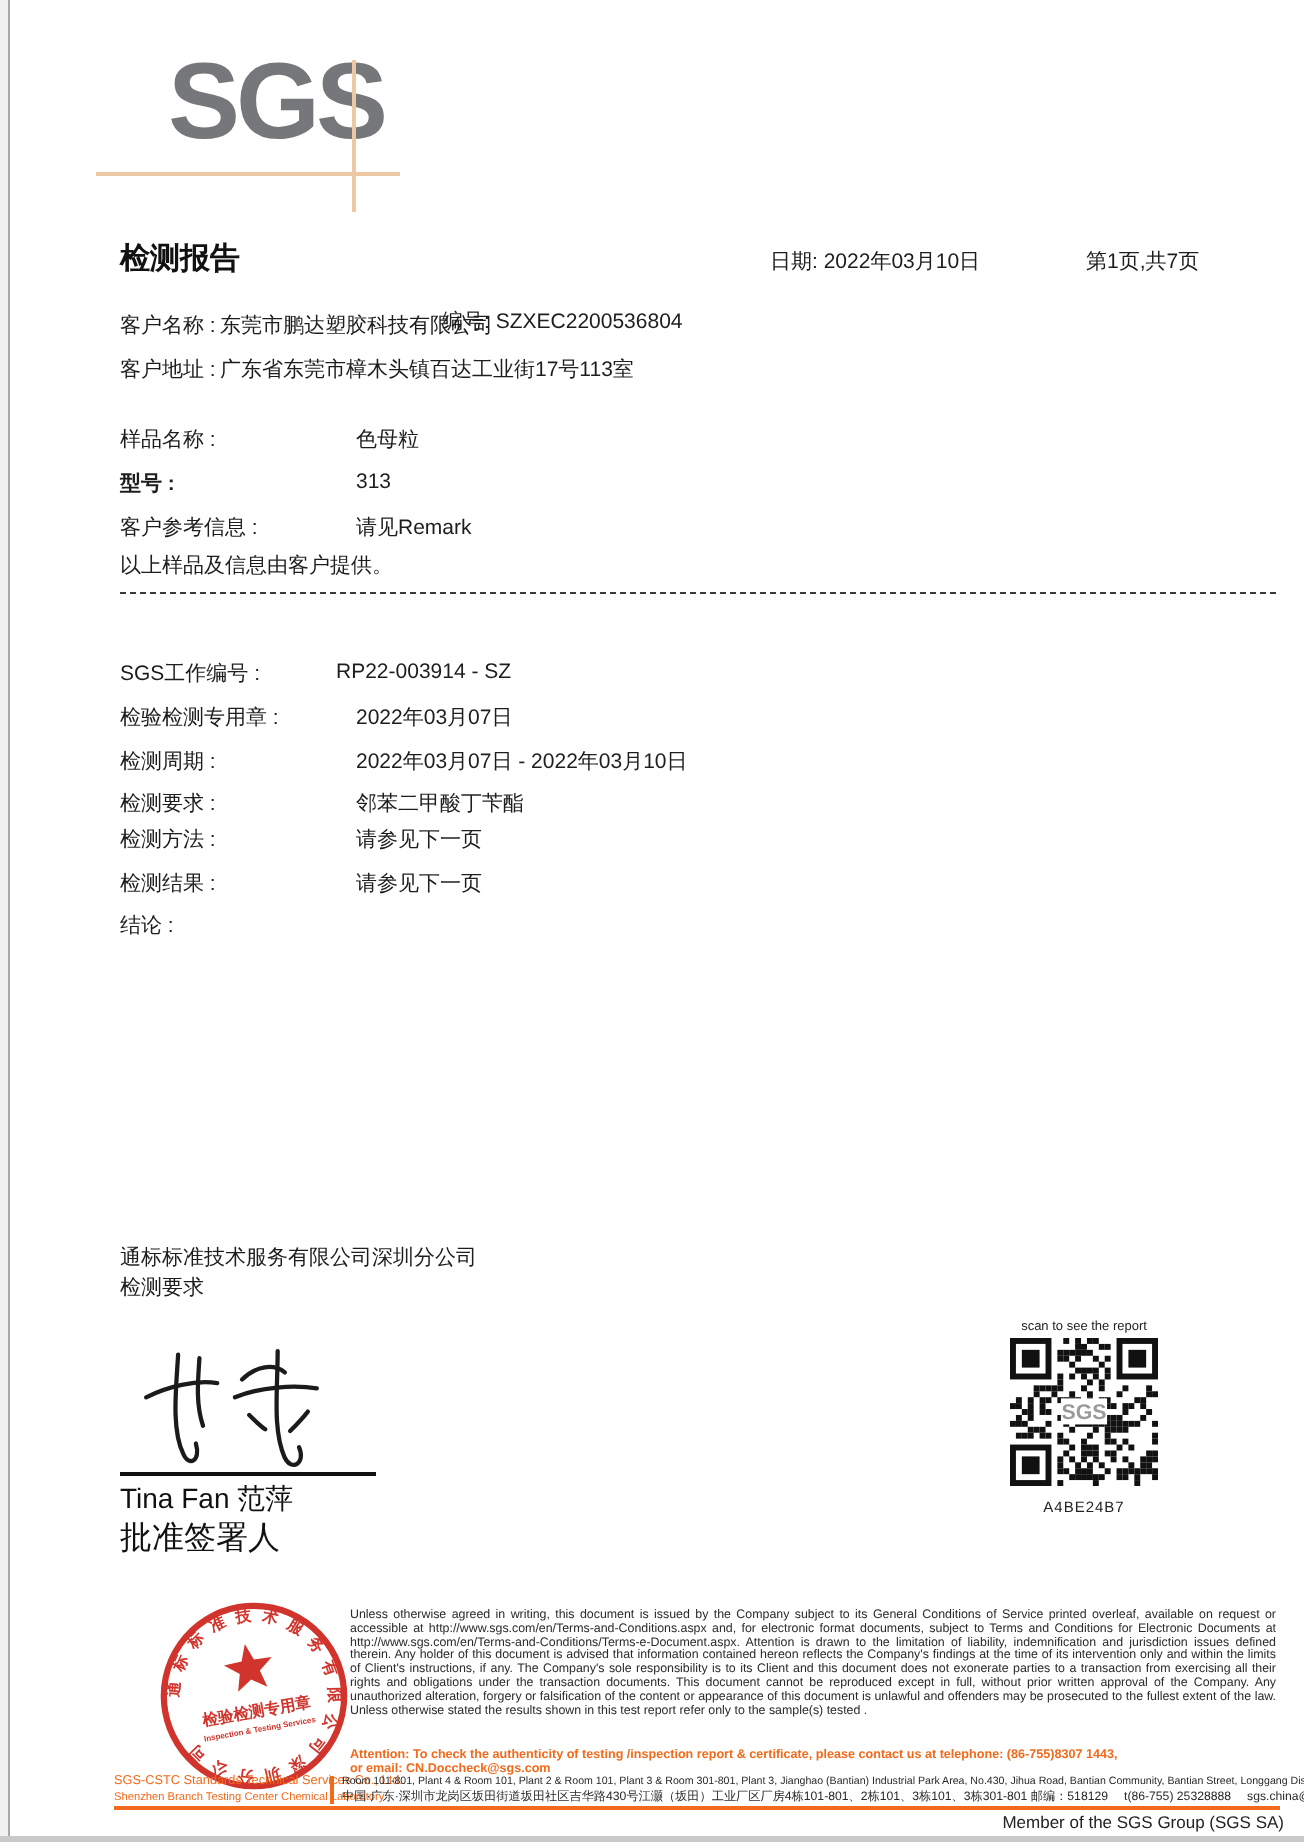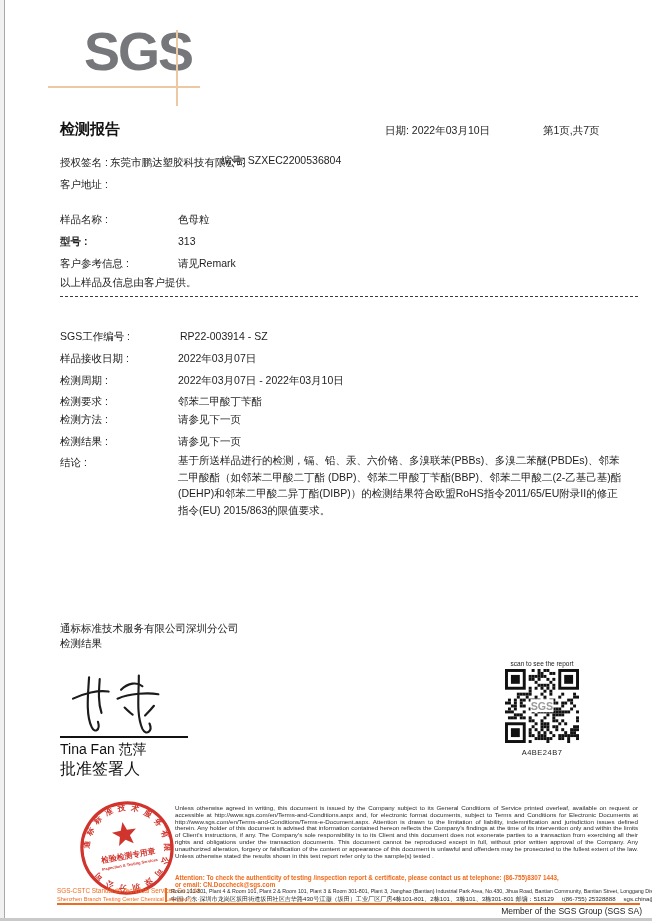--- a/index.html
+++ b/index.html
@@ -53,52 +53,52 @@
   <div class="abs val" style="left:221px;top:124px;margin-top:30px;">
     <span>编号:</span>
     <span>SZXEC2200536804</span>
   </div>
   <div class="abs val" style="left:385px;top:124px;">
     <span>日期:</span>
     <span>2022年03月10日</span>
   </div>
   <div class="abs val" style="left:543px;top:124px;">第1页,共7页</div>
 
-  <div class="abs lbl" style="left:60px;top:156px;">授权签名 :</div>
+  <div class="abs lbl" style="left:60px;top:156px;">客户名称 :</div>
   <div class="abs val" style="left:110px;top:156px;">东莞市鹏达塑胶科技有限公司</div>
   <div class="abs lbl" style="left:60px;top:178px;">客户地址 :</div>
+  <div class="abs val" style="left:110px;top:178px;">广东省东莞市樟木头镇百达工业街17号113室</div>
 
   <div class="abs lbl" style="left:60px;top:213px;">样品名称 :</div>
   <div class="abs val" style="left:178px;top:213px;">色母粒</div>
   <div class="abs lbl" style="left:60px;top:235px;font-weight:bold;">型号 :</div>
   <div class="abs val" style="left:178px;top:235px;">313</div>
   <div class="abs lbl" style="left:60px;top:257px;">客户参考信息 :</div>
   <div class="abs val" style="left:178px;top:257px;">请见Remark</div>
   <div class="abs lbl" style="left:60px;top:276px;">以上样品及信息由客户提供。</div>
 
   <div class="abs dashes"></div>
 
   <div class="abs lbl" style="left:60px;top:330px;">SGS工作编号 :</div>
-  <div class="abs val" style="left:180px;top:330px;">RP22-003914 - SZ</div>
-  <div class="abs lbl" style="left:60px;top:352px;">样品接收日期 :</div>
+  <div class="abs val" style="left:168px;top:330px;">RP22-003914 - SZ</div>
+  <div class="abs lbl" style="left:60px;top:352px;">检验检测专用章 :</div>
   <div class="abs val" style="left:178px;top:352px;">2022年03月07日</div>
   <div class="abs lbl" style="left:60px;top:374px;">检测周期 :</div>
   <div class="abs val" style="left:178px;top:374px;">2022年03月07日 - 2022年03月10日</div>
   <div class="abs lbl" style="left:60px;top:395px;">检测要求 :</div>
   <div class="abs val" style="left:178px;top:395px;">邻苯二甲酸丁苄酯</div>
   <div class="abs lbl" style="left:60px;top:413px;">检测方法 :</div>
   <div class="abs val" style="left:178px;top:413px;">请参见下一页</div>
   <div class="abs lbl" style="left:60px;top:435px;">检测结果 :</div>
   <div class="abs val" style="left:178px;top:435px;">请参见下一页</div>
 
   <div class="abs lbl" style="left:60px;top:456px;">结论 :</div>
-  <div class="abs concl">基于所送样品进行的检测，镉、铅、汞、六价铬、多溴联苯(PBBs)、多溴二苯醚(PBDEs)、邻苯二甲酸酯（如邻苯二甲酸二丁酯 (DBP)、邻苯二甲酸丁苄酯(BBP)、邻苯二甲酸二(2-乙基己基)酯(DEHP)和邻苯二甲酸二异丁酯(DIBP)）的检测结果符合欧盟RoHS指令2011/65/EU附录II的修正指令(EU) 2015/863的限值要求。</div>
 
   <div class="abs sig-company">通标标准技术服务有限公司深圳分公司</div>
-  <div class="abs sig-auth">检测结果</div>
+  <div class="abs sig-auth">检测要求</div>
 
   <svg class="abs" style="left:58px;top:672px;" width="135" height="64" viewBox="0 0 130 72">
     <g stroke="#1b1b1b" stroke-width="2.4" fill="none" stroke-linecap="round">
       <path d="M6,30 C18,24 34,20 46,22"></path>
       <path d="M24,6 C23,24 20,48 27,62 C30,69 37,66 34,56"></path>
       <path d="M36,8 C35,22 34,34 38,46"></path>
       <path d="M60,20 C68,12 78,11 84,16"></path>
       <path d="M56,30 C70,24 90,23 102,25"></path>
       <path d="M80,4 C80,26 77,48 84,64 C88,72 96,67 92,58"></path>
       <path d="M64,40 C68,44 70,46 73,48"></path>

